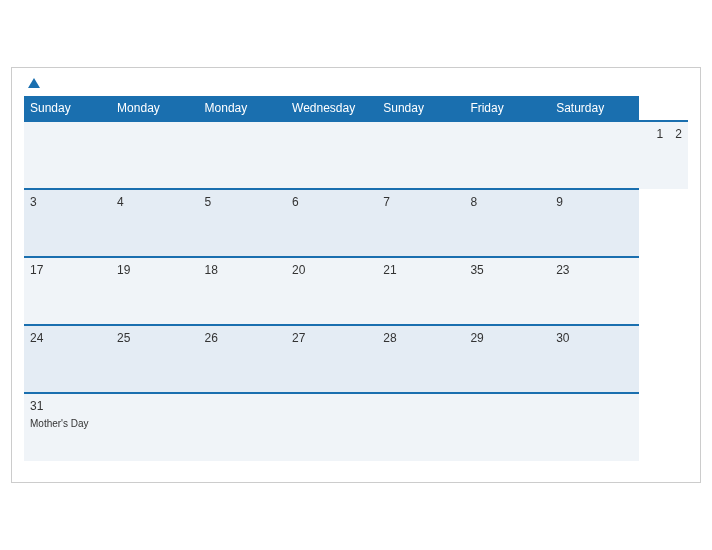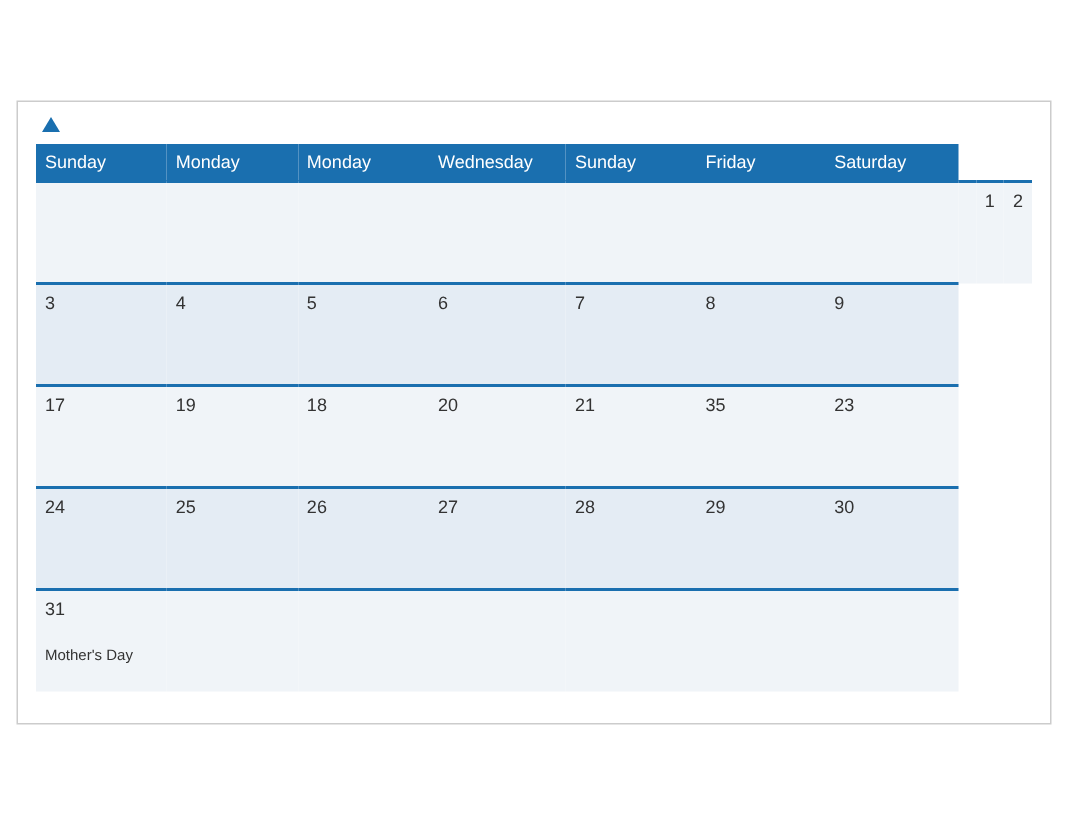--- a/index.html
+++ b/index.html
@@ -93,21 +93,21 @@
     }
     .day-number {
       font-size: 12px;
       color: #333;
       display: block;
     }
     .event-text {
       font-size: 10px;
       color: #333;
       display: block;
-      margin-top: 19px;
+      margin-top: 5px;
     }
     .empty-cell {
       background: #f0f4f8 !important;
       border-top: 2px solid #1a6faf;
     }
   </style>
 </head>
 <body>
 
 <div class="calendar-container">

